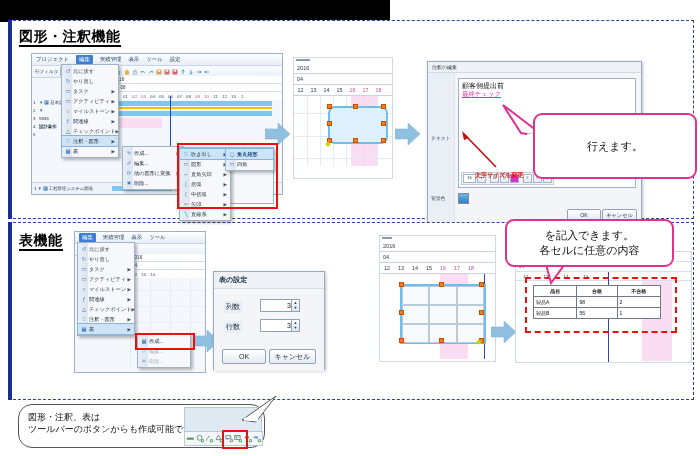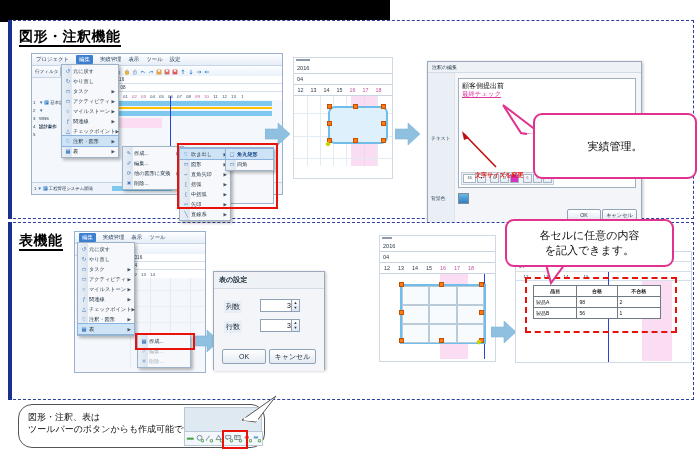--- a/index.html
+++ b/index.html
@@ -469,21 +469,21 @@
       <path d="M8 2 L15 9 L10 11 Z" fill="#c01010"></path>
     </svg>
     <div class="redtext" style="left:466px;top:150px;">文字サイズを変更</div>
 
     <svg class="tail" style="left:492px;top:82px;width:46px;height:40px;" viewBox="0 0 46 40">
       <path d="M44 34 L2 2 L20 30 Z" fill="#ffffff" stroke="#e0328e" stroke-width="2"></path>
       <path d="M40 33 L26 32" stroke="#ffffff" stroke-width="3"></path>
     </svg>
     <div class="callout" style="left:524px;top:92px;width:160px;height:62px;display:flex;align-items:center;justify-content:center;">
       <div>
-        <div class="ct">実績管理。</div>
+        <div class="ct">行えます。</div>
       </div>
     </div>
   </div>
 
   <div class="panel" id="panel-table">
     <div class="panel-leftbar"></div>
 
     <div class="section-title" style="left:10px;top:10px;">表機能</div>
 
     <div class="app" style="left:65px;top:8px;width:130px;height:140px;">
@@ -693,22 +693,22 @@
     </tbody>
       </table>
     <div class="dashred" style="left:516px;top:54px;width:148px;height:52px;"></div>
 
     <svg class="tail" style="left:528px;top:28px;width:40px;height:34px;" viewBox="0 0 40 34">
       <path d="M6 2 L36 2 L14 32 Z" fill="#ffffff" stroke="#e0328e" stroke-width="2"></path>
       <path d="M8 4 L34 4" stroke="#ffffff" stroke-width="4"></path>
     </svg>
     <div class="callout" style="left:496px;top:-4px;width:165px;height:44px;display:flex;align-items:center;justify-content:center;">
       <div>
+        <div class="ct">を記入できます。</div>
         <div class="ct">各セルに任意の内容</div>
-        <div class="ct">を記入できます。</div>
       </div>
     </div>
   </div>
 
   <svg class="tail" style="position:absolute;left:238px;top:394px;width:42px;height:30px;z-index:27;" viewBox="0 0 42 30">
     <path d="M4 26 L38 2 L18 28 Z" fill="#ffffff" stroke="#555555" stroke-width="1"></path>
     <path d="M6 25 L20 26" stroke="#ffffff" stroke-width="3"></path>
   </svg>
   <div class="note" style="left:18px;top:404px;width:245px;height:42px;">
     <div style="position:absolute;left:9px;top:6px;">

